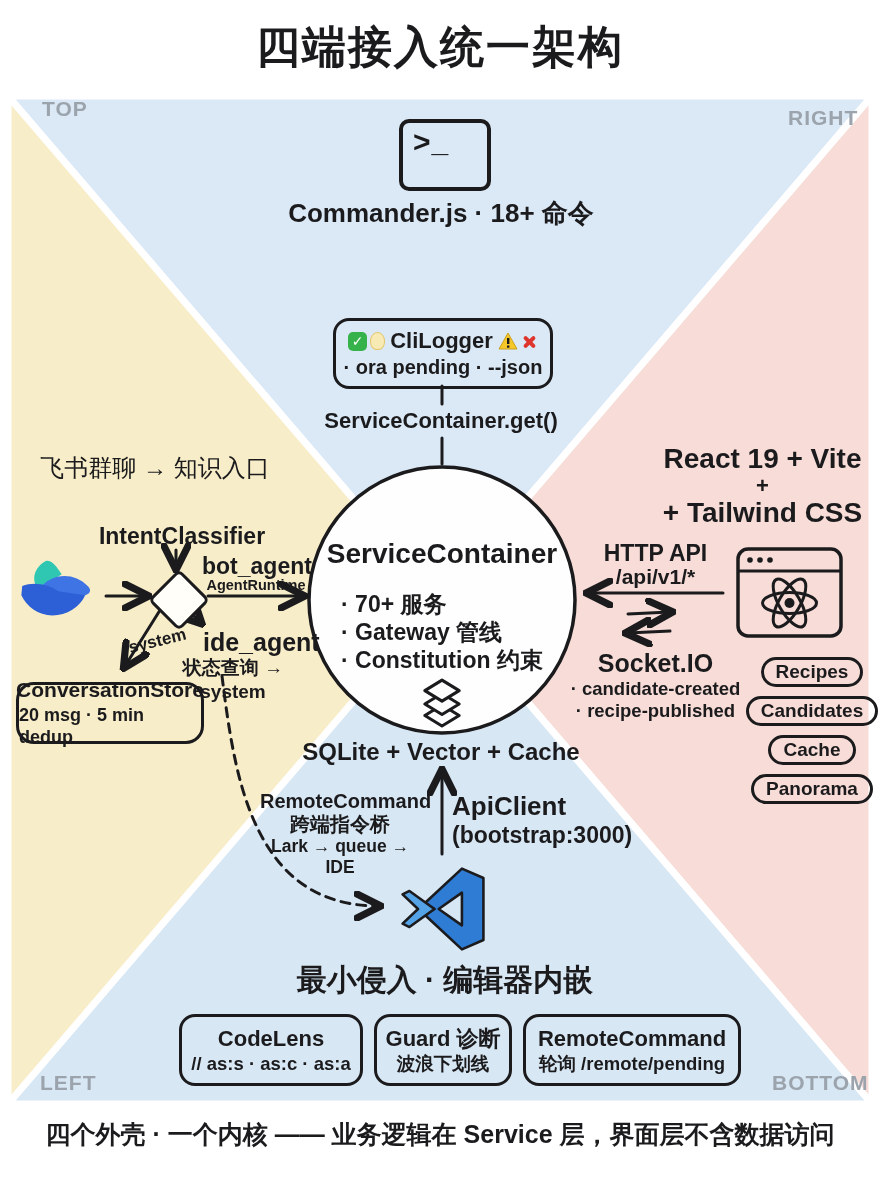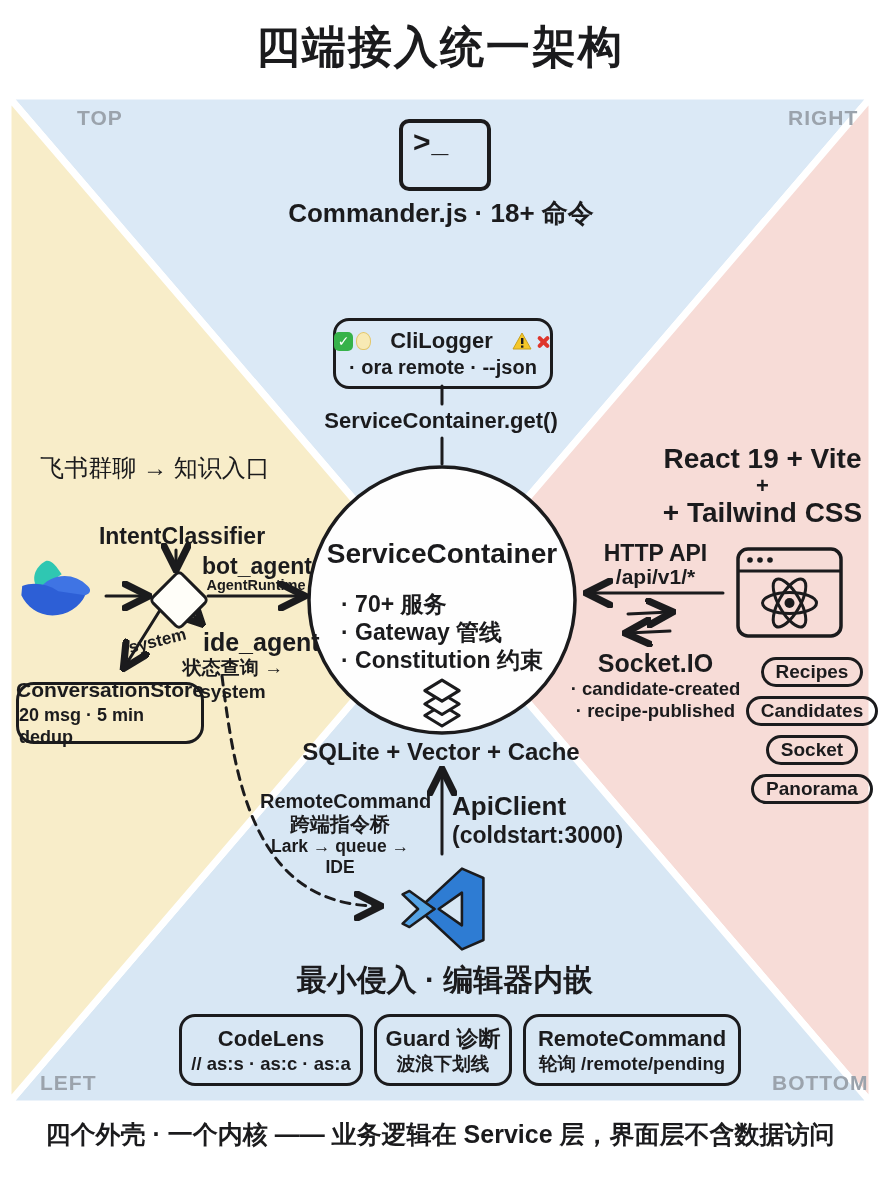--- a/index.html
+++ b/index.html
@@ -67,47 +67,47 @@
       <path d="M723 593 L589 593" marker-end="url(#arr)"></path>
       <path d="M442 854 L442 772" marker-end="url(#arr)"></path>
       <path d="M628 614 L670 612" marker-end="url(#arr)"></path>
       <path d="M670 631 L628 633" marker-end="url(#arr)"></path>
       <path d="M222 676 C232 758 244 824 284 868 C310 896 344 906 378 906" stroke-dasharray="9 7" marker-end="url(#arr)"></path>
     </g>
 
     <circle cx="442" cy="600" r="133" fill="#fefefe" stroke="#1b1b1d" stroke-width="3.5"></circle>
   </svg>
 
-  <div class="abs corner" style="left:42px;top:106px;margin-left:35px;">TOP</div>
+  <div class="abs corner" style="left:42px;top:97px;">TOP</div>
   <div class="abs corner" style="left:788px;top:106px;">RIGHT</div>
   <div class="abs corner" style="left:40px;top:1071px;">LEFT</div>
   <div class="abs corner" style="left:772px;top:1071px;">BOTTOM</div>
 
   <div class="abs term" style="left:399px;top:119px;width:84px;height:64px;">
     <span>&gt;_</span>
   </div>
   <div class="abs ctr" style="left:141px;top:196px;width:600px;font-size:26px;font-weight:800;">Commander.js · 18+ 命令</div>
 
 
   <div class="abs box" style="left:333px;top:318px;width:214px;height:65px;">
     <div style="display:flex;align-items:center;gap:3px;">
       <span class="mini chk">✓</span>
       <span class="mini bulb"></span>
-      <span style="font-size:22px;margin:0 16px;">CliLogger</span>
+      <span style="font-size:22px;margin:0 2px;">CliLogger</span>
       <svg class="mini" width="20" height="18" viewBox="0 0 20 18">
         <polygon points="10,1 19,17 1,17" fill="#f5c728" stroke="#c9a11f" stroke-width="1"></polygon>
         <rect x="9" y="6" width="2.4" height="6" fill="#1b1b1d"></rect>
         <rect x="9" y="13.5" width="2.4" height="2.2" fill="#1b1b1d"></rect>
       </svg>
       <span class="mini crx">
           <i></i>
           <i></i>
         </span>
     </div>
-    <div style="font-size:20px;">· ora remote · --json</div>
+    <div style="font-size:20px;">· ora pending · --json</div>
   </div>
 
   <div class="abs ctr" style="left:191px;top:408px;width:500px;font-size:22px;">ServiceContainer.get()</div>
 
   <div class="abs ctr" style="left:309px;top:538px;width:266px;">
     <div style="font-size:28px;font-weight:800;">ServiceContainer</div>
     <div style="display:inline-block;text-align:left;font-size:23px;line-height:28px;margin-top:20px;">
       <div>· 70+ 服务</div>
       <div>· Gateway 管线</div>
       <div>· Constitution 约束</div>
@@ -169,35 +169,35 @@
 
   <div class="abs ctr" style="left:593px;top:649px;width:125px;font-size:25px;font-weight:800;">Socket.IO</div>
   <div class="abs ctr" style="left:563px;top:678px;width:185px;font-size:18.5px;line-height:22px;">
     <div>· candidate-created</div>
     <div>· recipe-published</div>
   </div>
 
   <div class="abs" style="left:742px;top:657px;width:140px;display:flex;flex-direction:column;align-items:center;gap:9px;">
     <div class="pill">Recipes</div>
     <div class="pill">Candidates</div>
-    <div class="pill">Socket</div>
+    <div class="pill">Cache</div>
     <div class="pill">Panorama</div>
   </div>
 
   <div class="abs ctr" style="left:291px;top:738px;width:300px;font-size:24px;">SQLite + Vector + Cache</div>
 
   <div class="abs ctr" style="left:260px;top:790px;width:160px;">
     <div style="font-size:20px;line-height:23px;">RemoteCommand</div>
     <div style="font-size:20px;line-height:23px;">跨端指令桥</div>
     <div style="font-size:17.5px;line-height:21px;">Lark → queue → IDE</div>
   </div>
 
   <div class="abs" style="left:452px;top:791px;">
     <div style="font-size:26px;font-weight:800;">ApiClient</div>
-    <div style="font-size:23px;">(coldstart:3000)</div>
+    <div style="font-size:23px;">(bootstrap:3000)</div>
   </div>
 
   <svg class="abs" style="left:398px;top:866px;" width="90" height="86" viewBox="0 0 100 100">
     <path d="M72 3 L29 43 L40 50 L29 57 L72 97 L97 86 L97 14 Z M72 31 L72 69 L45 50 Z" fill-rule="evenodd" stroke="#1b1b1d" stroke-width="3" stroke-linejoin="round" fill="#2e7cd3"></path>
     <path d="M11 29 L3 33 L21 50 L3 67 L11 71 L40 50 Z" stroke="#1b1b1d" stroke-width="3" stroke-linejoin="round" fill="#54a3e6"></path>
   </svg>
 
   <div class="abs ctr" style="left:245px;top:960px;width:400px;font-size:30px;font-weight:800;">最小侵入 · 编辑器内嵌</div>
 
   <div class="abs box" style="left:179px;top:1014px;width:178px;height:66px;">

